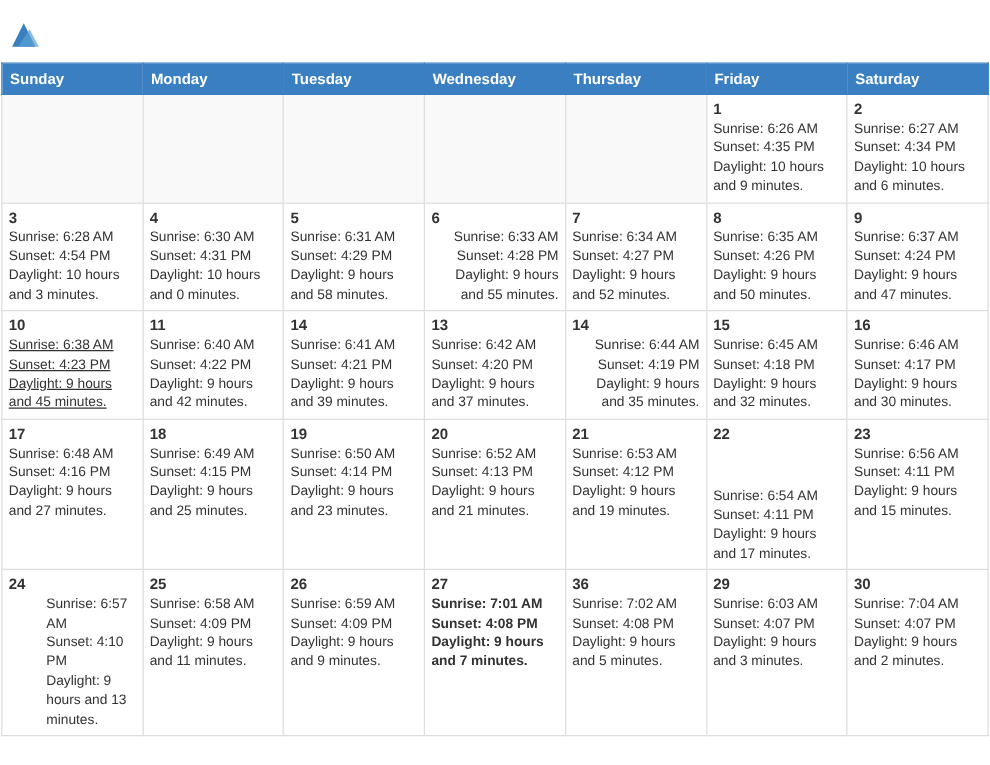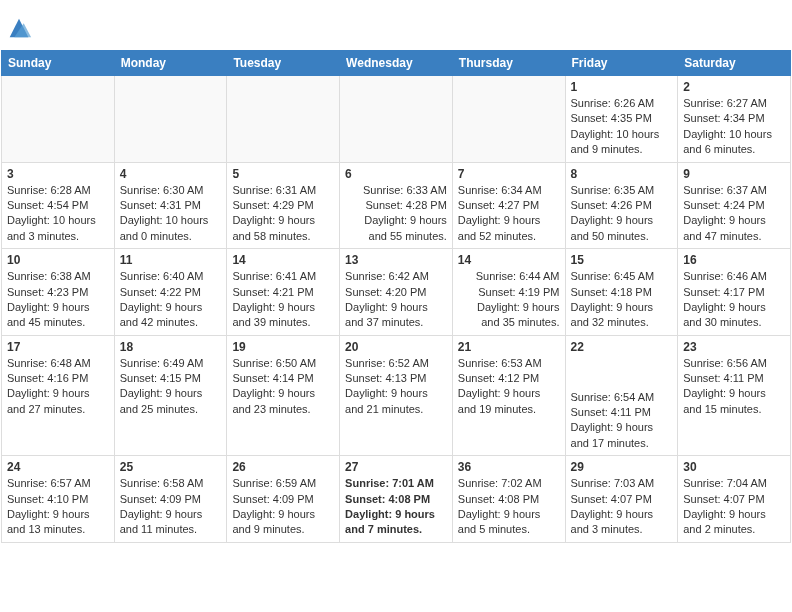--- a/index.html
+++ b/index.html
@@ -198,21 +198,21 @@
             <td>
               <span class="day-num">9</span>
               <div class="day-info" style="white-space: pre-line;">Sunrise: 6:37 AM
 Sunset: 4:24 PM
 Daylight: 9 hours and 47 minutes.</div>
             </td>
           </tr>
           <tr>
             <td>
               <span class="day-num">10</span>
-              <div class="day-info" style="white-space: pre-line;">Sunrise: 6:38 AM
+              <div class="day-info" style="white-space: pre-line; text-decoration: underline;">Sunrise: 6:38 AM
 Sunset: 4:23 PM
 Daylight: 9 hours and 45 minutes.</div>
             </td>
             <td>
               <span class="day-num">11</span>
               <div class="day-info" style="white-space: pre-line;">Sunrise: 6:40 AM
 Sunset: 4:22 PM
 Daylight: 9 hours and 42 minutes.</div>
             </td>
             <td>
@@ -286,21 +286,21 @@
             <td>
               <span class="day-num">23</span>
               <div class="day-info" style="white-space: pre-line;">Sunrise: 6:56 AM
 Sunset: 4:11 PM
 Daylight: 9 hours and 15 minutes.</div>
             </td>
           </tr>
           <tr>
             <td>
               <span class="day-num">24</span>
-              <div class="day-info" style="white-space: pre-line;">Sunrise: 6:57 AM
+              <div class="day-info" style="white-space: pre-line; margin-left: 30px;">Sunrise: 6:57 AM
 Sunset: 4:10 PM
 Daylight: 9 hours and 13 minutes.</div>
             </td>
             <td>
               <span class="day-num">25</span>
               <div class="day-info" style="white-space: pre-line;">Sunrise: 6:58 AM
 Sunset: 4:09 PM
 Daylight: 9 hours and 11 minutes.</div>
             </td>
             <td>
@@ -316,21 +316,21 @@
 Daylight: 9 hours and 7 minutes.</div>
             </td>
             <td>
               <span class="day-num">36</span>
               <div class="day-info" style="white-space: pre-line;">Sunrise: 7:02 AM
 Sunset: 4:08 PM
 Daylight: 9 hours and 5 minutes.</div>
             </td>
             <td>
               <span class="day-num">29</span>
-              <div class="day-info" style="white-space: pre-line;">Sunrise: 7:03 AM
+              <div class="day-info" style="white-space: pre-line;">Sunrise: 6:03 AM
 Sunset: 4:07 PM
 Daylight: 9 hours and 3 minutes.</div>
             </td>
             <td>
               <span class="day-num">30</span>
               <div class="day-info" style="white-space: pre-line;">Sunrise: 7:04 AM
 Sunset: 4:07 PM
 Daylight: 9 hours and 2 minutes.</div>
             </td>
           </tr>

